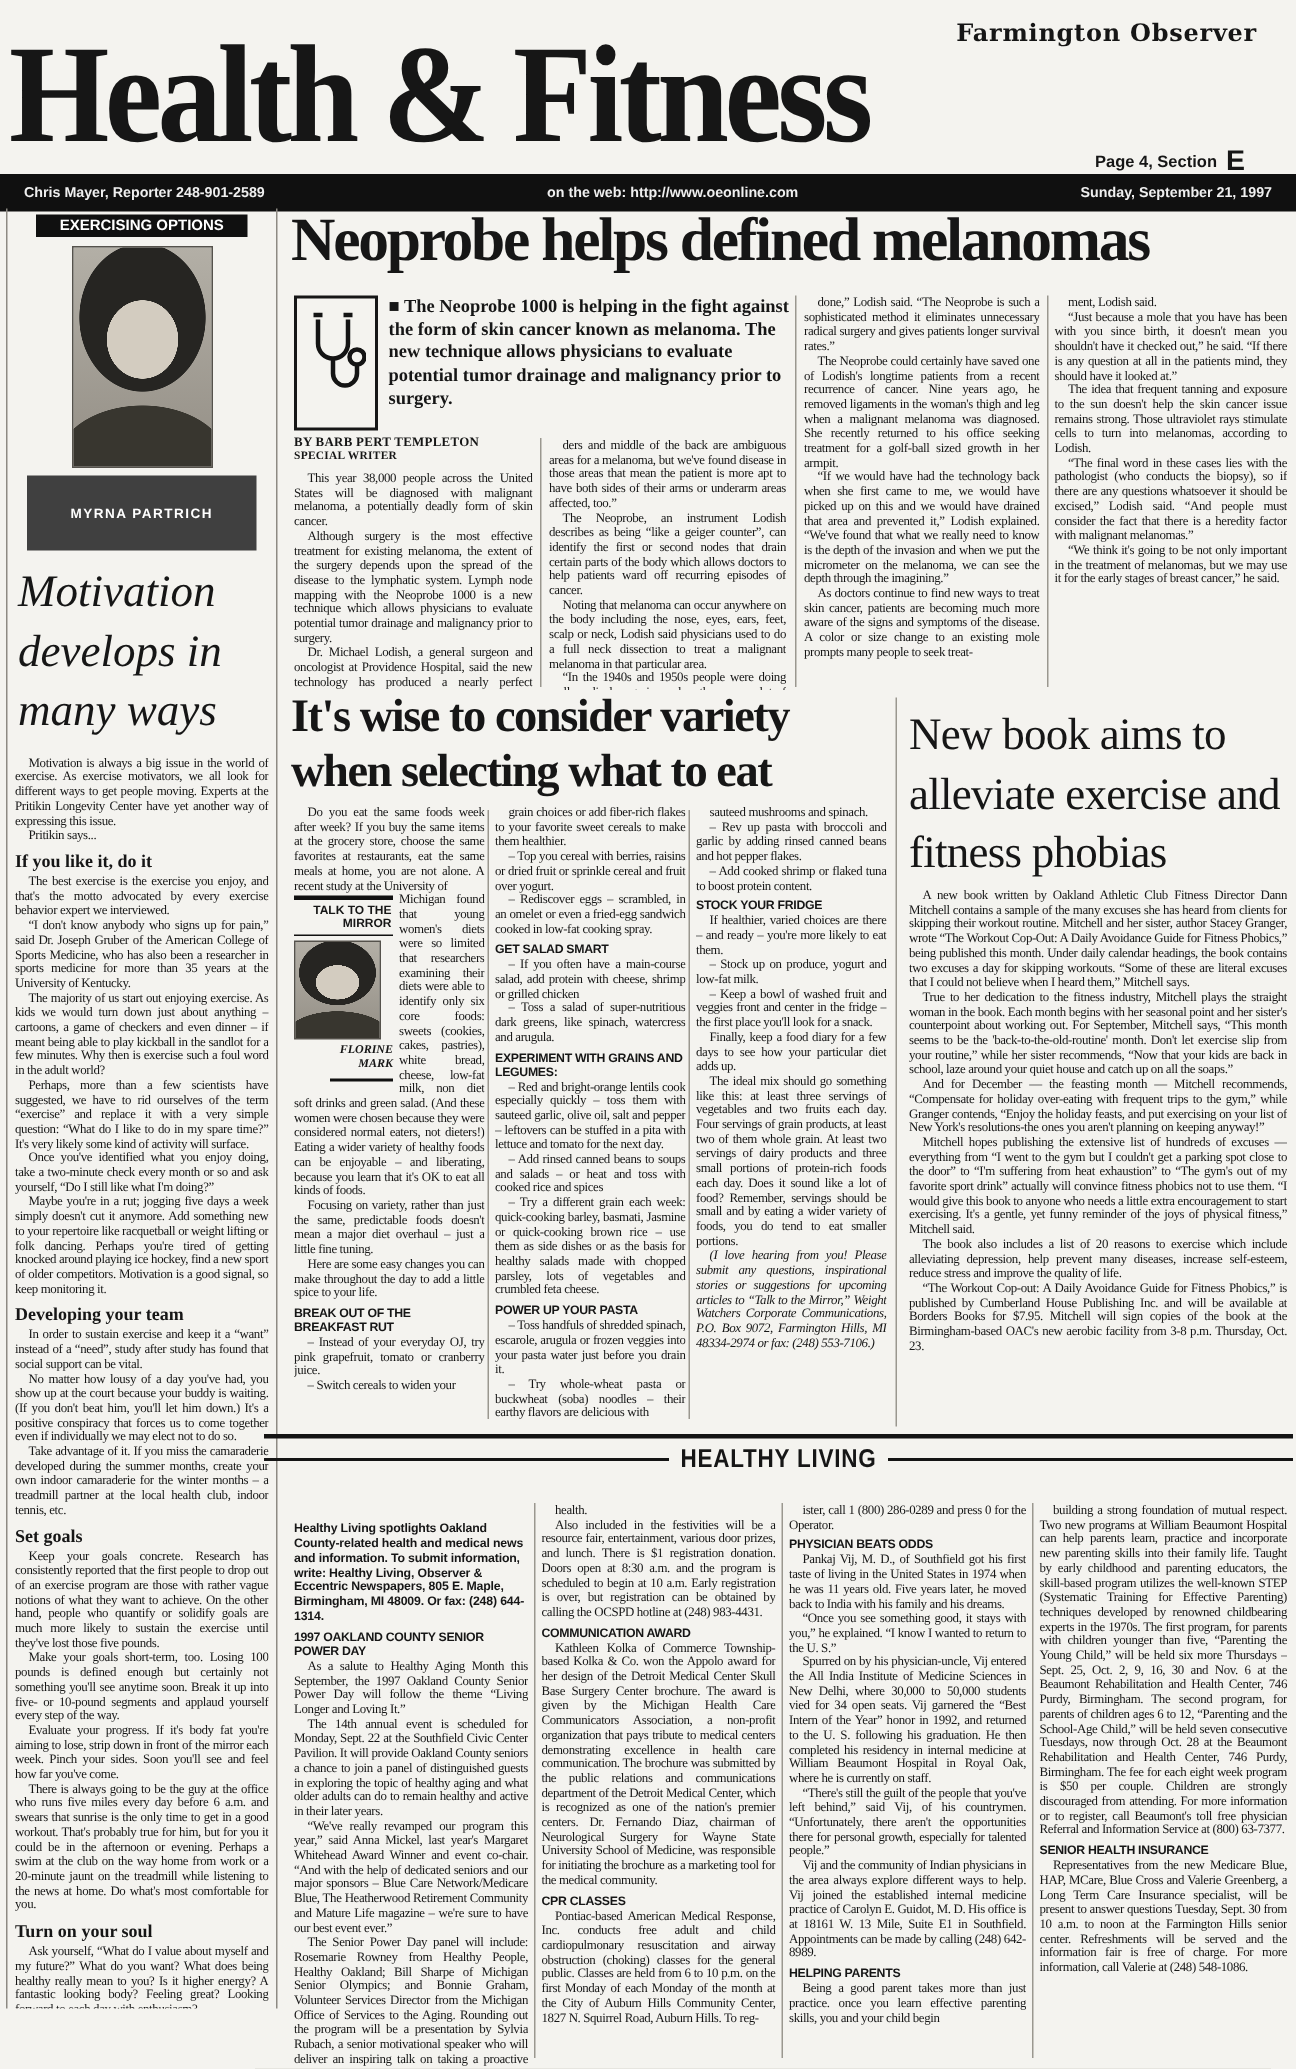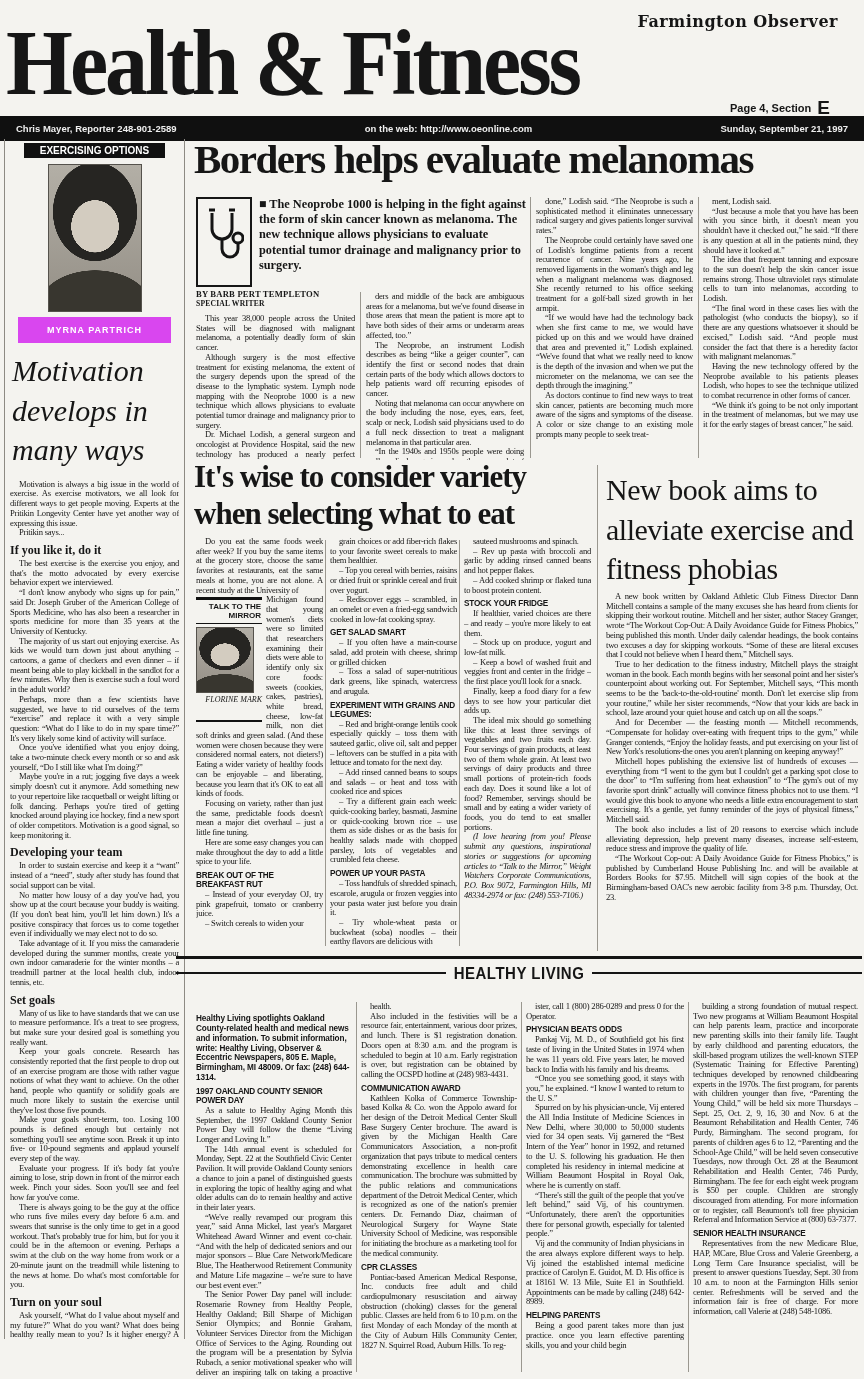--- a/index.html
+++ b/index.html
@@ -35,42 +35,42 @@
            padding:3px 5px 0 5px;box-sizing:border-box;overflow:hidden;}
   .kicker{background:#101010;color:#fff;text-align:center;font-family:"Liberation Sans",sans-serif;
           font-weight:bold;font-size:10px;padding:2px 0;margin:1px 14px 6px;}
   .portrait{border:1px solid #55524c;
      background:
        radial-gradient(ellipse 26% 18% at 50% 42%,#d3ccc0 0 99%,transparent 100%),
        radial-gradient(ellipse 46% 34% at 50% 32%,#262522 0 99%,transparent 100%),
        radial-gradient(ellipse 62% 26% at 50% 98%,#38362f 0 99%,transparent 100%),
        linear-gradient(#b3afa6,#948f86);}
   .myrna{width:92px;height:146px;margin:0 auto;}
-  .namebar{background:#d946ef;color:#fff;text-align:center;font-family:"Liberation Sans",sans-serif;
-           font-weight:bold;font-size:9px;letter-spacing:1px;padding:8px 0;margin:5px 8px;}
+  .namebar{background:#404040;color:#fff;text-align:center;font-family:"Liberation Sans",sans-serif;
+           font-weight:bold;font-size:9px;letter-spacing:1px;padding:20px 0;margin:5px 8px;}
   .mot-headline{font-style:italic;font-size:30px;line-height:1.32;margin:8px 2px 10px;
                 font-family:"Liberation Serif",serif;}
   
   .neo-headline{position:absolute;top:139px;left:194px;width:668px;font-weight:bold;
                 font-size:41px;letter-spacing:-1.5px;line-height:1;}
   .neo-summary{position:absolute;top:197px;left:196px;width:332px;display:flex;gap:7px;}
   .steth-box{width:52px;height:86px;border:2px solid #161616;flex:none;display:flex;
              align-items:center;justify-content:center;background:#f4f3ef;}
   .neo-sum-text{font-weight:bold;font-size:12.3px;line-height:1.24;text-align:left;margin:0;}
   .neo-byline{position:absolute;top:289px;left:196px;font-weight:bold;font-size:8.6px;
               line-height:1.2;letter-spacing:0.2px;}
   
   .var-h{position:absolute;left:194px;font-weight:bold;font-size:31px;letter-spacing:-1px;line-height:1;}
   .mirror-box{float:left;width:66px;margin:2px 4px 2px 0;}
   .mb-label{border-top:3px solid #111;border-bottom:1px solid #111;text-align:right;
             font-family:"Liberation Sans",sans-serif;font-weight:bold;font-size:8px;
             line-height:1.15;padding:2px 1px;}
   .florine{width:56px;height:64px;margin:3px 0 2px;}
-  .mb-name{font-style:italic;font-weight:normal;font-size:8px;text-align:right;
-           border-bottom:2px solid #111;padding-bottom:16px;}
+  .mb-name{font-style:italic;font-weight:bold;font-size:8px;text-align:right;
+           border-bottom:2px solid #111;padding-bottom:6px;margin-left:24px;}
   
   .book-headline{position:absolute;top:470px;left:606px;width:254px;font-size:30px;
                  line-height:1.32;letter-spacing:-0.5px;}
   
   .hl-bar{position:absolute;top:956px;left:176px;right:2px;border-top:3px solid #141414;padding-top:3px;}
   .hl-titlerow{display:flex;align-items:center;gap:8px;margin-top:2px;}
   .hl-line{flex:1;height:2px;background:#141414;}
   .hl-title{font-family:"Liberation Sans",sans-serif;font-weight:bold;font-size:15px;
             letter-spacing:0.5px;transform:scaleY(1.15);}
 </style>
@@ -103,31 +103,30 @@
         <p class="blk-p">“I don't know anybody who signs up for pain,” said Dr. Joseph Gruber of the American College of Sports Medicine, who has also been a researcher in sports medicine for more than 35 years at the University of Kentucky.</p>
         <p class="blk-p">The majority of us start out enjoying exercise. As kids we would turn down just about anything – cartoons, a game of checkers and even dinner – if meant being able to play kickball in the sandlot for a few minutes. Why then is exercise such a foul word in the adult world?</p>
         <p class="blk-p">Perhaps, more than a few scientists have suggested, we have to rid ourselves of the term “exercise” and replace it with a very simple question: “What do I like to do in my spare time?” It's very likely some kind of activity will surface.</p>
         <p class="blk-p">Once you've identified what you enjoy doing, take a two-minute check every month or so and ask yourself, “Do I still like what I'm doing?”</p>
         <p class="blk-p">Maybe you're in a rut; jogging five days a week simply doesn't cut it anymore. Add something new to your repertoire like racquetball or weight lifting or folk dancing. Perhaps you're tired of getting knocked around playing ice hockey, find a new sport of older competitors. Motivation is a good signal, so keep monitoring it.</p>
         <h3 class="blk-h">Developing your team</h3>
         <p class="blk-p">In order to sustain exercise and keep it a “want” instead of a “need”, study after study has found that social support can be vital.</p>
         <p class="blk-p">No matter how lousy of a day you've had, you show up at the court because your buddy is waiting. (If you don't beat him, you'll let him down.) It's a positive conspiracy that forces us to come together even if individually we may elect not to do so.</p>
         <p class="blk-p">Take advantage of it. If you miss the camaraderie developed during the summer months, create your own indoor camaraderie for the winter months – a treadmill partner at the local health club, indoor tennis, etc.</p>
         <h3 class="blk-h">Set goals</h3>
-        <p class="blk-p">Many of us like to have standards that we can use to measure performance. It's a treat to see progress, but make sure your desired goal is something you really want.</p>
         <p class="blk-p">Keep your goals concrete. Research has consistently reported that the first people to drop out of an exercise program are those with rather vague notions of what they want to achieve. On the other hand, people who quantify or solidify goals are much more likely to sustain the exercise until they've lost those five pounds.</p>
         <p class="blk-p">Make your goals short-term, too. Losing 100 pounds is defined enough but certainly not something you'll see anytime soon. Break it up into five- or 10-pound segments and applaud yourself every step of the way.</p>
         <p class="blk-p">Evaluate your progress. If it's body fat you're aiming to lose, strip down in front of the mirror each week. Pinch your sides. Soon you'll see and feel how far you've come.</p>
         <p class="blk-p">There is always going to be the guy at the office who runs five miles every day before 6 a.m. and swears that sunrise is the only time to get in a good workout. That's probably true for him, but for you it could be in the afternoon or evening. Perhaps a swim at the club on the way home from work or a 20-minute jaunt on the treadmill while listening to the news at home. Do what's most comfortable for you.</p>
         <h3 class="blk-h">Turn on your soul</h3>
         <p class="blk-p">Ask yourself, “What do I value about myself and my future?” What do you want? What does being healthy really mean to you? Is it higher energy? A fantastic looking body? Feeling great? Looking forward to each day with enthusiasm?</p>
       </div>
   </div>
 
-  <div class="neo-headline">Borders helps evaluate melanomas</div>
+  <div class="neo-headline">Neoprobe helps defined melanomas</div>
   <div class="neo-summary">
     <div class="steth-box">
       <svg width="40" height="70" viewBox="0 0 40 70" aria-hidden="true">
         <path d="M8 6 v16 a10 10 0 0 0 20 0 V6" fill="none" stroke="#141414" stroke-width="3"></path>
         <path d="M18 32 v10 a8 8 0 0 0 16 0 v-5" fill="none" stroke="#141414" stroke-width="3"></path>
         <circle cx="34" cy="31" r="5" fill="none" stroke="#141414" stroke-width="3"></circle>
         <path d="M5 3 h6 M25 3 h6" stroke="#141414" stroke-width="3"></path>
       </svg>
     </div>
     <p class="neo-sum-text">■ The Neoprobe 1000 is helping in the fight against the form of skin cancer known as melanoma. The new technique allows physicians to evaluate potential tumor drainage and malignancy prior to surgery.</p>
@@ -151,21 +150,20 @@
       <p class="blk-p">done,” Lodish said. “The Neoprobe is such a sophisticated method it eliminates unnecessary radical surgery and gives patients longer survival rates.”</p>
       <p class="blk-p">The Neoprobe could certainly have saved one of Lodish's longtime patients from a recent recurrence of cancer. Nine years ago, he removed ligaments in the woman's thigh and leg when a malignant melanoma was diagnosed. She recently returned to his office seeking treatment for a golf-ball sized growth in her armpit.</p>
       <p class="blk-p">“If we would have had the technology back when she first came to me, we would have picked up on this and we would have drained that area and prevented it,” Lodish explained. “We've found that what we really need to know is the depth of the invasion and when we put the micrometer on the melanoma, we can see the depth through the imagining.”</p>
       <p class="blk-p">As doctors continue to find new ways to treat skin cancer, patients are becoming much more aware of the signs and symptoms of the disease. A color or size change to an existing mole prompts many people to seek treat-</p>
     </div>
   <div class="col" style="top:197px;left:703px;width:155px;height:263px;">
       <p class="blk-p">ment, Lodish said.</p>
       <p class="blk-p">“Just because a mole that you have has been with you since birth, it doesn't mean you shouldn't have it checked out,” he said. “If there is any question at all in the patients mind, they should have it looked at.”</p>
       <p class="blk-p">The idea that frequent tanning and exposure to the sun doesn't help the skin cancer issue remains strong. Those ultraviolet rays stimulate cells to turn into melanomas, according to Lodish.</p>
       <p class="blk-p">“The final word in these cases lies with the pathologist (who conducts the biopsy), so if there are any questions whatsoever it should be excised,” Lodish said. “And people must consider the fact that there is a heredity factor with malignant melanomas.”</p>
-      <p class="blk-p">Having the new technology offered by the Neoprobe available to his patients pleases Lodish, who hopes to see the technique utilized to combat recurrence in other forms of cancer.</p>
       <p class="blk-p">“We think it's going to be not only important in the treatment of melanomas, but we may use it for the early stages of breast cancer,” he said.</p>
     </div>
   <div class="vrule" style="left:360px;top:292px;height:166px;"></div>
   <div class="vrule" style="left:530px;top:197px;height:261px;"></div>
   <div class="vrule" style="left:698px;top:197px;height:261px;"></div>
 
   <div class="var-h" style="top:461px;">It's wise to consider variety</div>
   <div class="var-h" style="top:498px;">when selecting what to eat</div>
   <div class="col" style="top:537px;left:196px;width:127px;height:412px;">
     <p>Do you eat the same foods week after week? If you buy the same items at the grocery store, choose the same favorites at restaurants, eat the same meals at home, you are not alone. A recent study at the University of</p>

